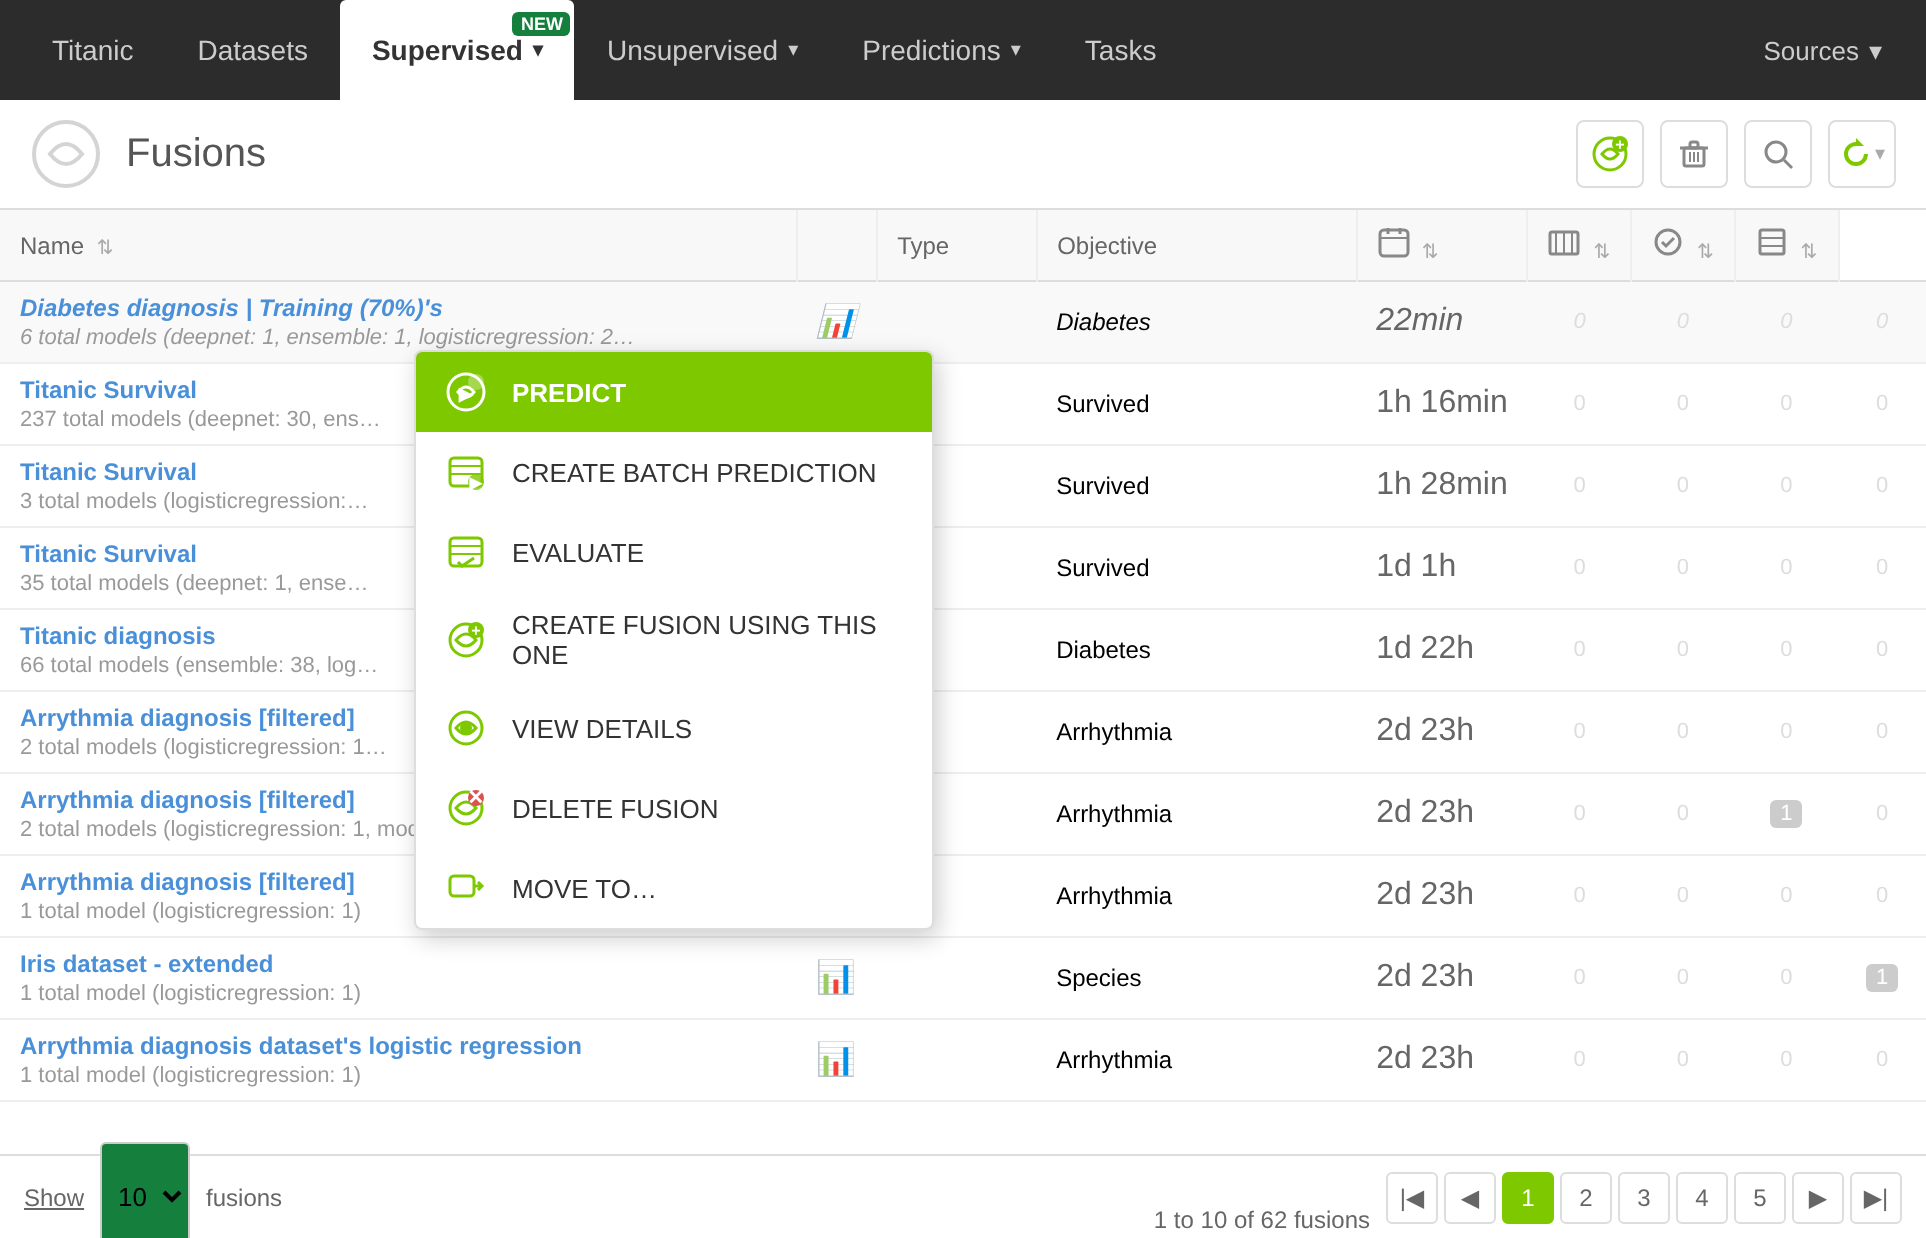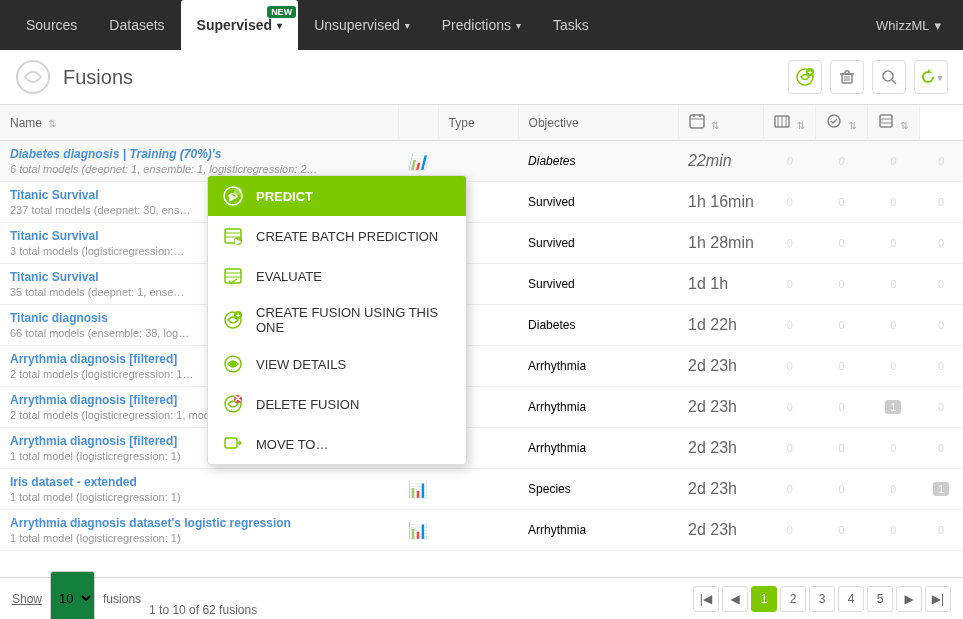--- a/index.html
+++ b/index.html
@@ -215,21 +215,21 @@
     }
     .show-label { color: #666; text-decoration: underline; }
     .show-select {
       border: 1px solid #ccc;
       border-radius: 3px;
       padding: 18px 4px;
       font-size: 13px;
       background: #15803d;
       cursor: pointer;
     }
-    .footer-count { flex: 1; text-align: left; color: #666; margin-top: 22px; }
+    .footer-count { flex: 1; text-align: right; color: #666; margin-top: 22px; }
     .pagination {
       display: flex;
       align-items: center;
       gap: 3px;
     }
     .page-btn {
       width: 26px;
       height: 26px;
       border: 1px solid #ddd;
       background: #fff;
@@ -246,21 +246,21 @@
       color: #fff;
       border-color: #7ec800;
     }
     .row-first { background: #f9f9f9; font-style: italic; }
   </style>
 </head>
 <body>
 
 <nav class="top-nav">
   <div class="nav-item">
-    <span>Sources</span>
+    <span>Titanic</span>
   </div>
   <div class="nav-item">
     <span>Datasets</span>
   </div>
   <div class="nav-item active">
     <span>Supervised</span>
     <span class="new-badge">NEW</span>
     <span class="arrow">▾</span>
   </div>
   <div class="nav-item">
@@ -269,21 +269,21 @@
   </div>
   <div class="nav-item">
     <span>Predictions</span>
     <span class="arrow">▾</span>
   </div>
   <div class="nav-item">
     <span>Tasks</span>
   </div>
   <div class="nav-spacer"></div>
   <div class="nav-right">
-    <span>WhizzML</span>
+    <span>Sources</span>
     <span class="arrow" style="margin-left:5px;">▾</span>
   </div>
 </nav>
 
 <div class="page-header">
   <svg class="page-logo" viewBox="0 0 36 36">
     <circle cx="18" cy="18" r="16" fill="none" stroke="#aaa" stroke-width="2"></circle>
     <path d="M10 18 Q18 8 26 18 Q18 28 10 18Z" fill="none" stroke="#aaa" stroke-width="2"></path>
   </svg>
   <span class="page-title">Fusions</span>

